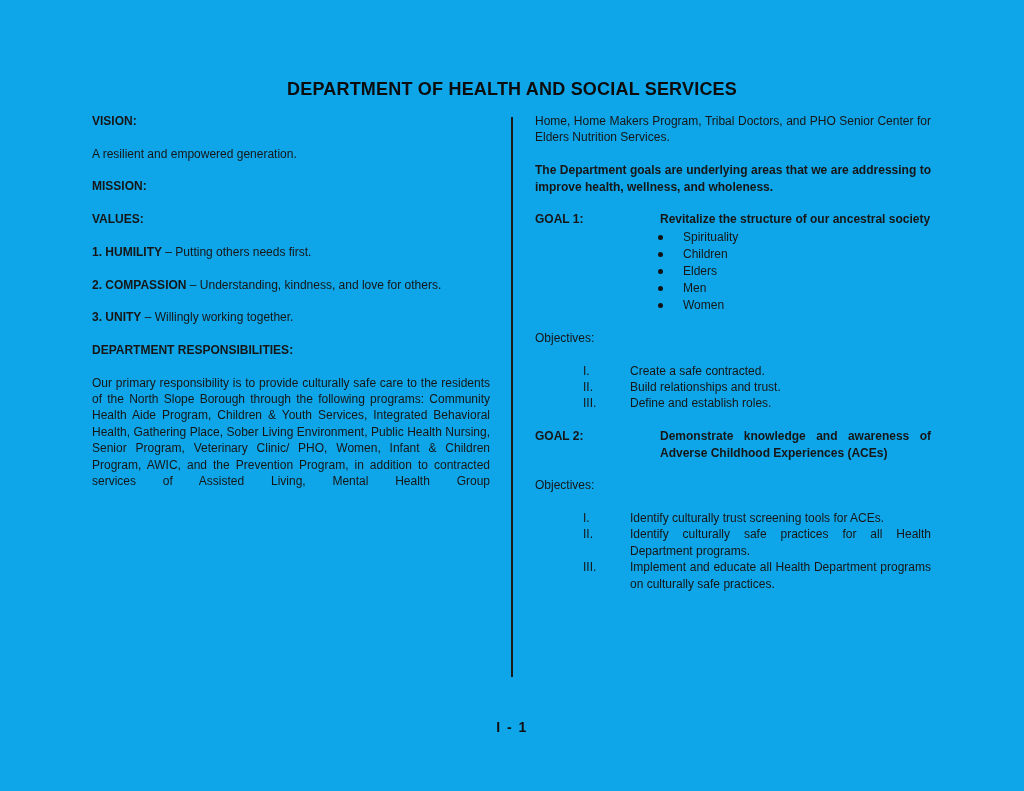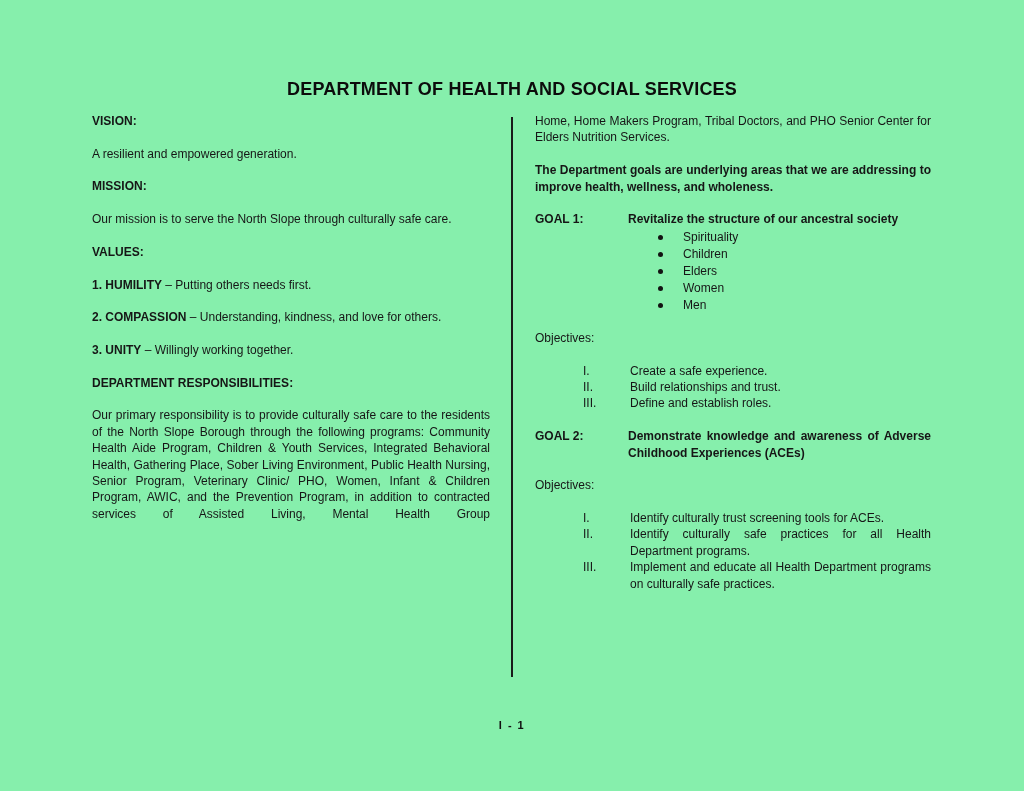--- a/index.html
+++ b/index.html
@@ -4,21 +4,21 @@
 <style>
   html, body {
     margin: 0;
     padding: 0;
     background: #ffffff;
   }
   .page {
     position: relative;
     width: 1024px;
     height: 791px;
-    background: #86efac;
+    background: #0ea5e9;
     font-family: "Liberation Sans", "DejaVu Sans", sans-serif;
     color: #161616;
     overflow: hidden;
   }
   .title {
     position: absolute;
     top: 79px;
     left: 0;
     width: 100%;
     margin: 0;
@@ -47,20 +47,21 @@
   .col p { margin: 0 0 16.3px 0; }
   .h { font-weight: bold; }
   .just { text-align: justify; }
   .just-all { text-align: justify; text-align-last: justify; }
   .bold { font-weight: bold; }
 
   .goal-row {
     display: flex;
     margin: 0 0 16.3px 0;
     font-weight: bold;
+    gap: 32px;
   }
   .goal-row.tight { margin-bottom: 1px; }
   .goal-label { flex: 0 0 93px; }
   .goal-title { flex: 1; text-align: justify; }
 
   .bullets {
     list-style: none;
     margin: 0 0 16.3px 123px;
     padding: 0;
   }
@@ -82,41 +83,40 @@
   .obj-row { display: flex; }
   .obj-num  { flex: 0 0 47px; margin-left: 48px; }
   .obj-text { flex: 1; text-align: justify; }
 
   .footer {
     position: absolute;
     top: 719px;
     left: 0;
     width: 100%;
     text-align: center;
-    font-size: 11px;
+    font-size: 14px;
     font-weight: bold;
     letter-spacing: 1.5px;
     color: #101010;
   }
 </style>
 </head>
 <body>
 
 <div class="page">
 
   <h1 class="title">DEPARTMENT OF HEALTH AND SOCIAL SERVICES</h1>
 
   <div class="divider"></div>
 
   <div class="col col-left">
     <p class="h">VISION:</p>
     <p>A resilient and empowered generation.</p>
 
     <p class="h">MISSION:</p>
-    <p class="just">Our mission is to serve the North Slope through culturally safe care.</p>
 
     <p class="h">VALUES:</p>
 
     <p class="just"><span class="bold">1. HUMILITY</span> <span>– Putting others needs first.</span></p>
     <p class="just"><span class="bold">2. COMPASSION</span> <span>– Understanding, kindness, and love for others.</span></p>
     <p class="just"><span class="bold">3. UNITY</span> <span>– Willingly working together.</span></p>
 
     <p class="h">DEPARTMENT RESPONSIBILITIES:</p>
     <p class="just just-all">Our primary responsibility is to provide culturally safe care to the residents of the North Slope Borough through the following programs: Community Health Aide Program, Children &amp; Youth Services, Integrated Behavioral Health, Gathering Place, Sober Living Environment, Public Health Nursing, Senior Program, Veterinary Clinic/ PHO, Women, Infant &amp; Children Program, AWIC, and the Prevention Program, in addition to contracted services of Assisted Living, Mental Health Group</p>
   </div>
@@ -138,34 +138,34 @@
       <li>
           <span class="bullet-dot"></span>
           <span>Children</span>
         </li>
       <li>
           <span class="bullet-dot"></span>
           <span>Elders</span>
         </li>
       <li>
           <span class="bullet-dot"></span>
+          <span>Men</span>
+        </li>
+      <li>
+          <span class="bullet-dot"></span>
           <span>Women</span>
         </li>
-      <li>
-          <span class="bullet-dot"></span>
-          <span>Men</span>
-        </li>
     </ul>
 
     <p>Objectives:</p>
 
     <div class="objectives">
       <div class="obj-row">
         <div class="obj-num">I.</div>
-        <div class="obj-text">Create a safe experience.</div>
+        <div class="obj-text">Create a safe contracted.</div>
       </div>
       <div class="obj-row">
         <div class="obj-num">II.</div>
         <div class="obj-text">Build relationships and trust.</div>
       </div>
       <div class="obj-row">
         <div class="obj-num">III.</div>
         <div class="obj-text">Define and establish roles.</div>
       </div>
     </div>

